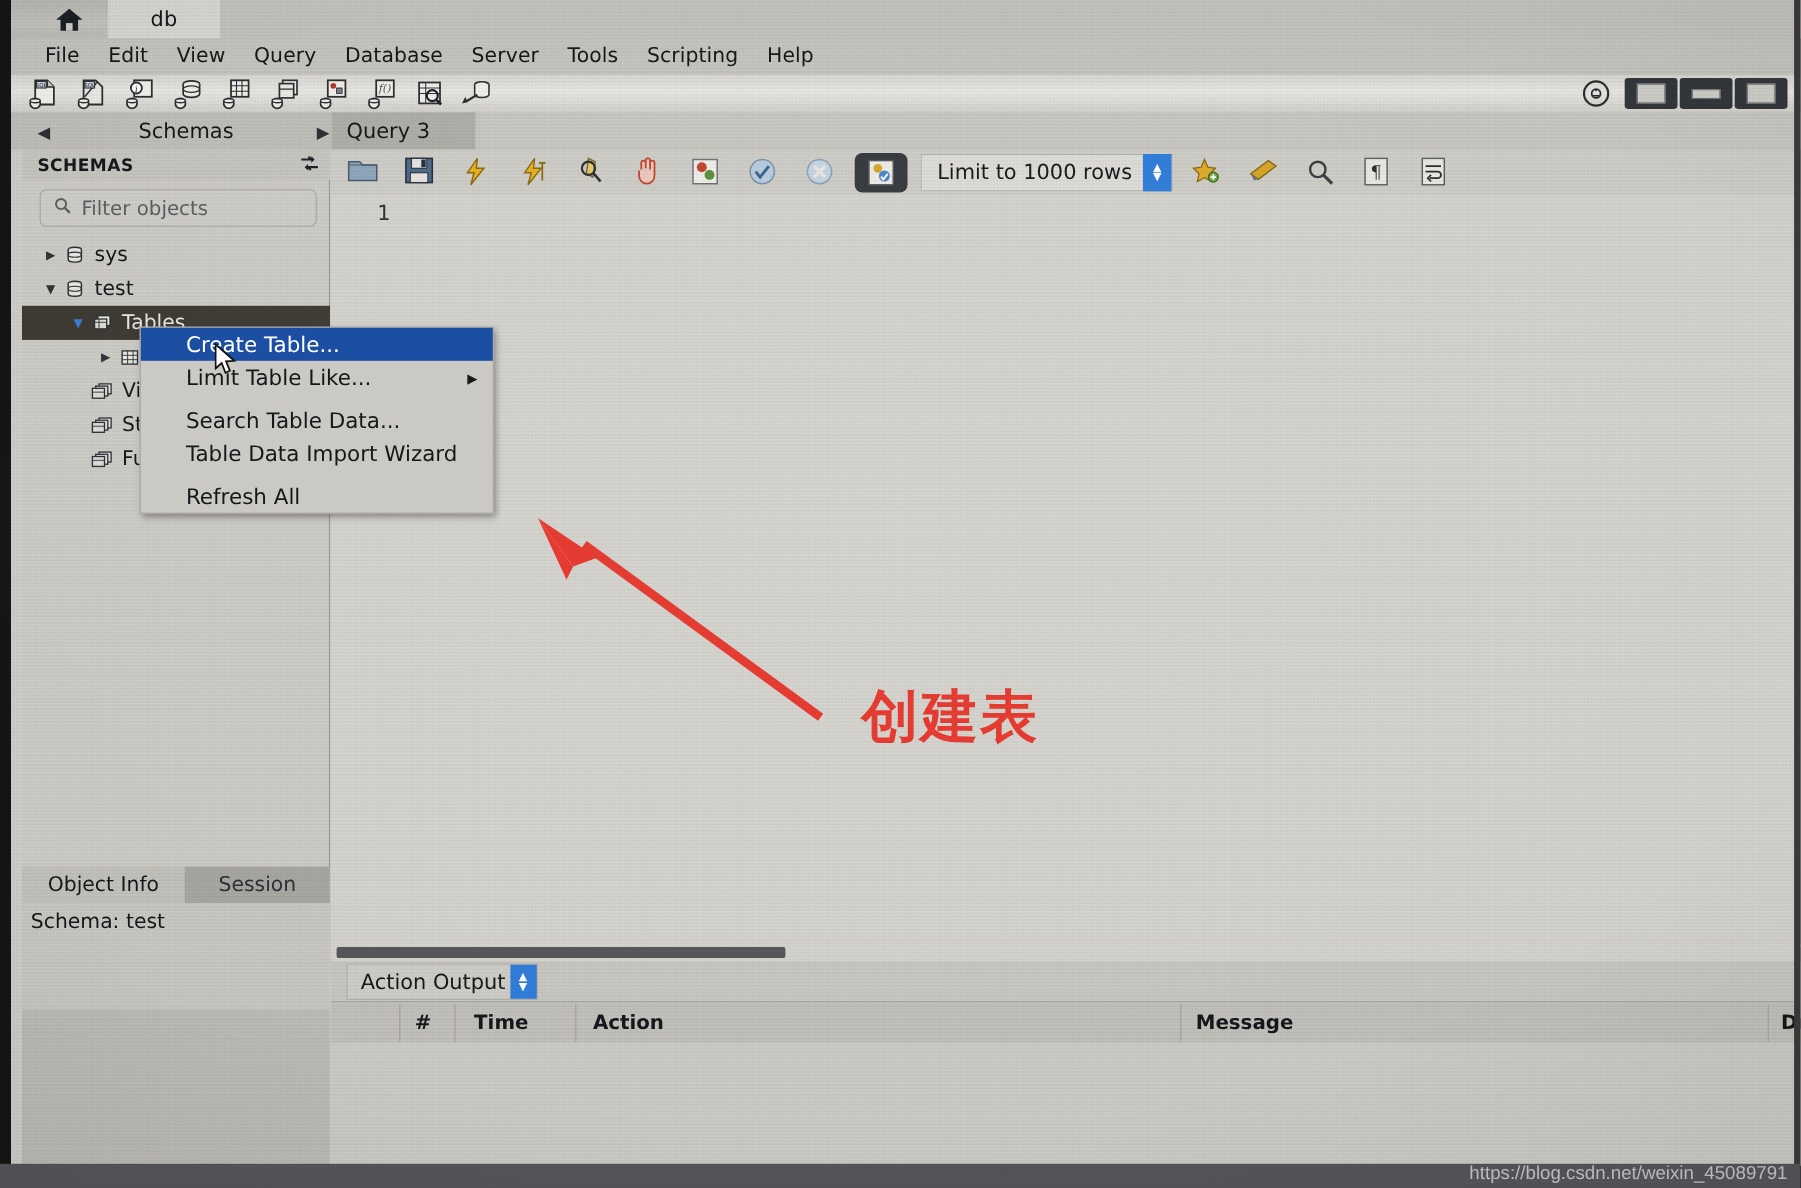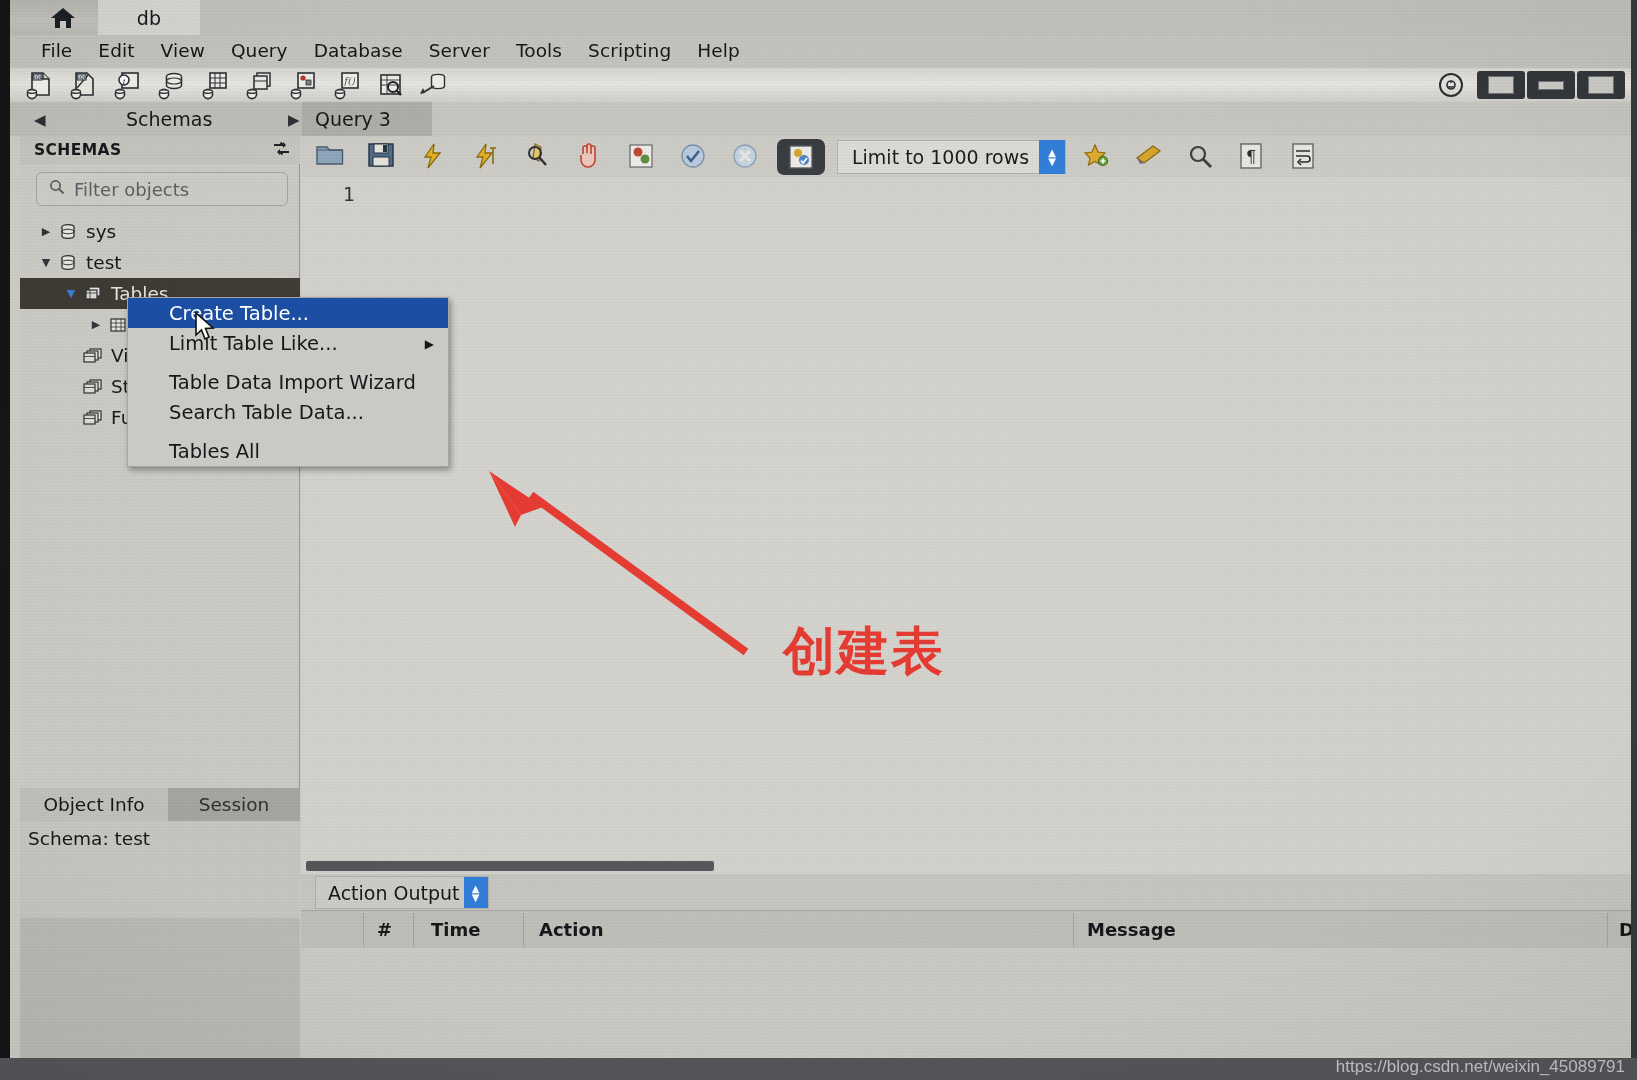--- a/index.html
+++ b/index.html
@@ -743,28 +743,28 @@
     <div class="ctxmenu">
       <div class="ctx-item hl">
         <span>Create Table...</span>
       </div>
       <div class="ctx-item">
         <span>Limit Table Like...</span>
         <span class="ctx-sub">▶</span>
       </div>
       <div class="ctx-gap"></div>
       <div class="ctx-item">
+        <span>Search Table Data...</span>
+      </div>
+      <div class="ctx-item">
         <span>Table Data Import Wizard</span>
-      </div>
-      <div class="ctx-item">
-        <span>Search Table Data...</span>
       </div>
       <div class="ctx-gap"></div>
       <div class="ctx-item">
-        <span>Tables All</span>
+        <span>Refresh All</span>
       </div>
     </div>
 
     <svg class="cursor-arrow" width="22" height="32" viewBox="0 0 22 32">
       <path d="M1 1 L1 23 L6.5 18 L10 27 L14 25 L10.5 16.5 L18 16 Z" fill="#ffffff" stroke="#111111" stroke-width="1.6"></path>
     </svg>
 
     <div class="bezel-right-strip"></div>
   </div>
 

